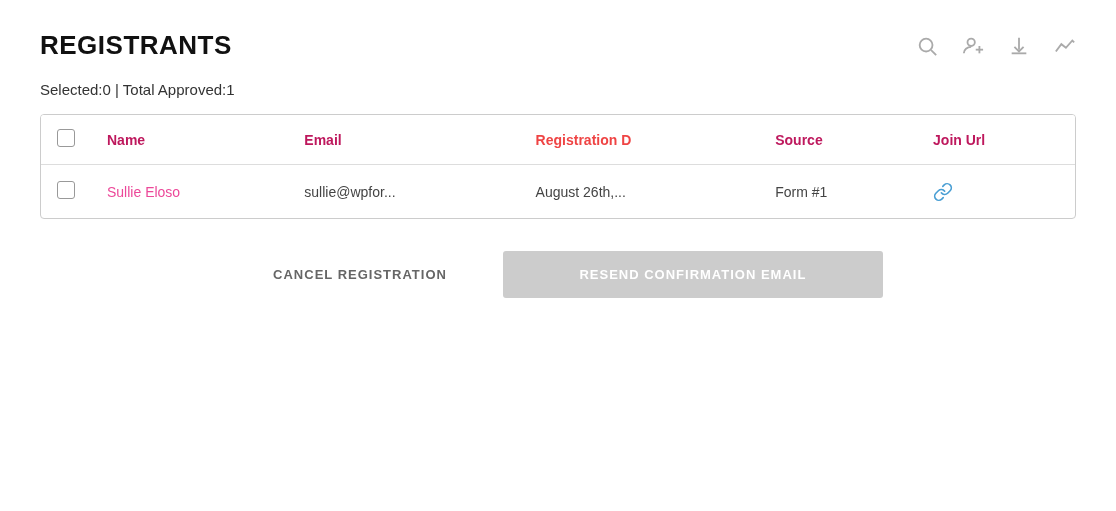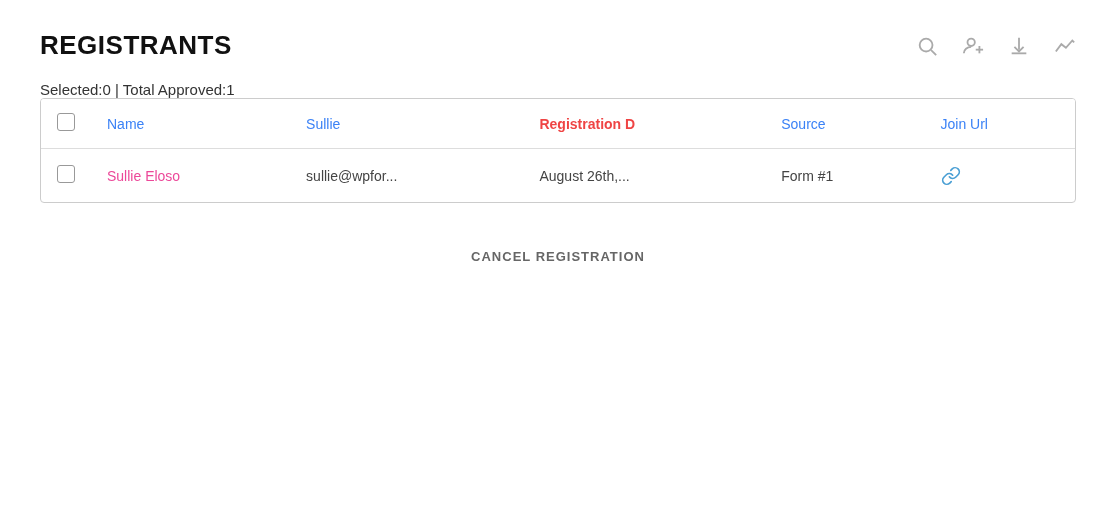--- a/index.html
+++ b/index.html
@@ -24,40 +24,41 @@
       letter-spacing: 0.5px;
     }
     .header-icons {
       display: flex;
       gap: 24px;
       align-items: center;
     }
     .summary-text {
       font-size: 15px;
       color: #333;
+      margin-bottom: 16px;
     }
     .table-wrapper {
       border: 1px solid #ccc;
       border-radius: 4px;
       overflow: hidden;
       margin-bottom: 32px;
     }
     table {
       width: 100%;
       border-collapse: collapse;
       font-size: 14px;
     }
     thead tr {
       background: #fff;
     }
     thead th {
       padding: 14px 16px;
       text-align: left;
-      color: #3b82f6;
-      font-weight: 400;
+      color: #be185d;
+      font-weight: 700;
       border-bottom: 1px solid #ddd;
     }
     thead th.bold-col {
       font-weight: 700;
       color: #ef4444;
     }
     tbody tr {
       border-bottom: 1px solid #eee;
     }
     tbody tr:last-child {
@@ -173,21 +174,21 @@
   <table>
     <thead>
       <tr>
         <th class="checkbox-cell">
           <div class="checkbox-wrap"></div>
         </th>
         <th>
           <span>Name</span>
         </th>
         <th>
-          <span>Sullie</span>
+          <span>Email</span>
         </th>
         <th class="bold-col">
           <span>Registration D</span>
         </th>
         <th>
           <span>Source</span>
         </th>
         <th>
           <span>Join Url</span>
         </th>
@@ -212,13 +213,14 @@
             </svg>
           </span>
         </td>
       </tr>
     </tbody>
   </table>
 </div>
 
 <div class="footer-actions">
   <button class="btn-cancel">CANCEL REGISTRATION</button>
+  <button class="btn-resend">RESEND CONFIRMATION EMAIL</button>
 </div>
 
 </body></html>

